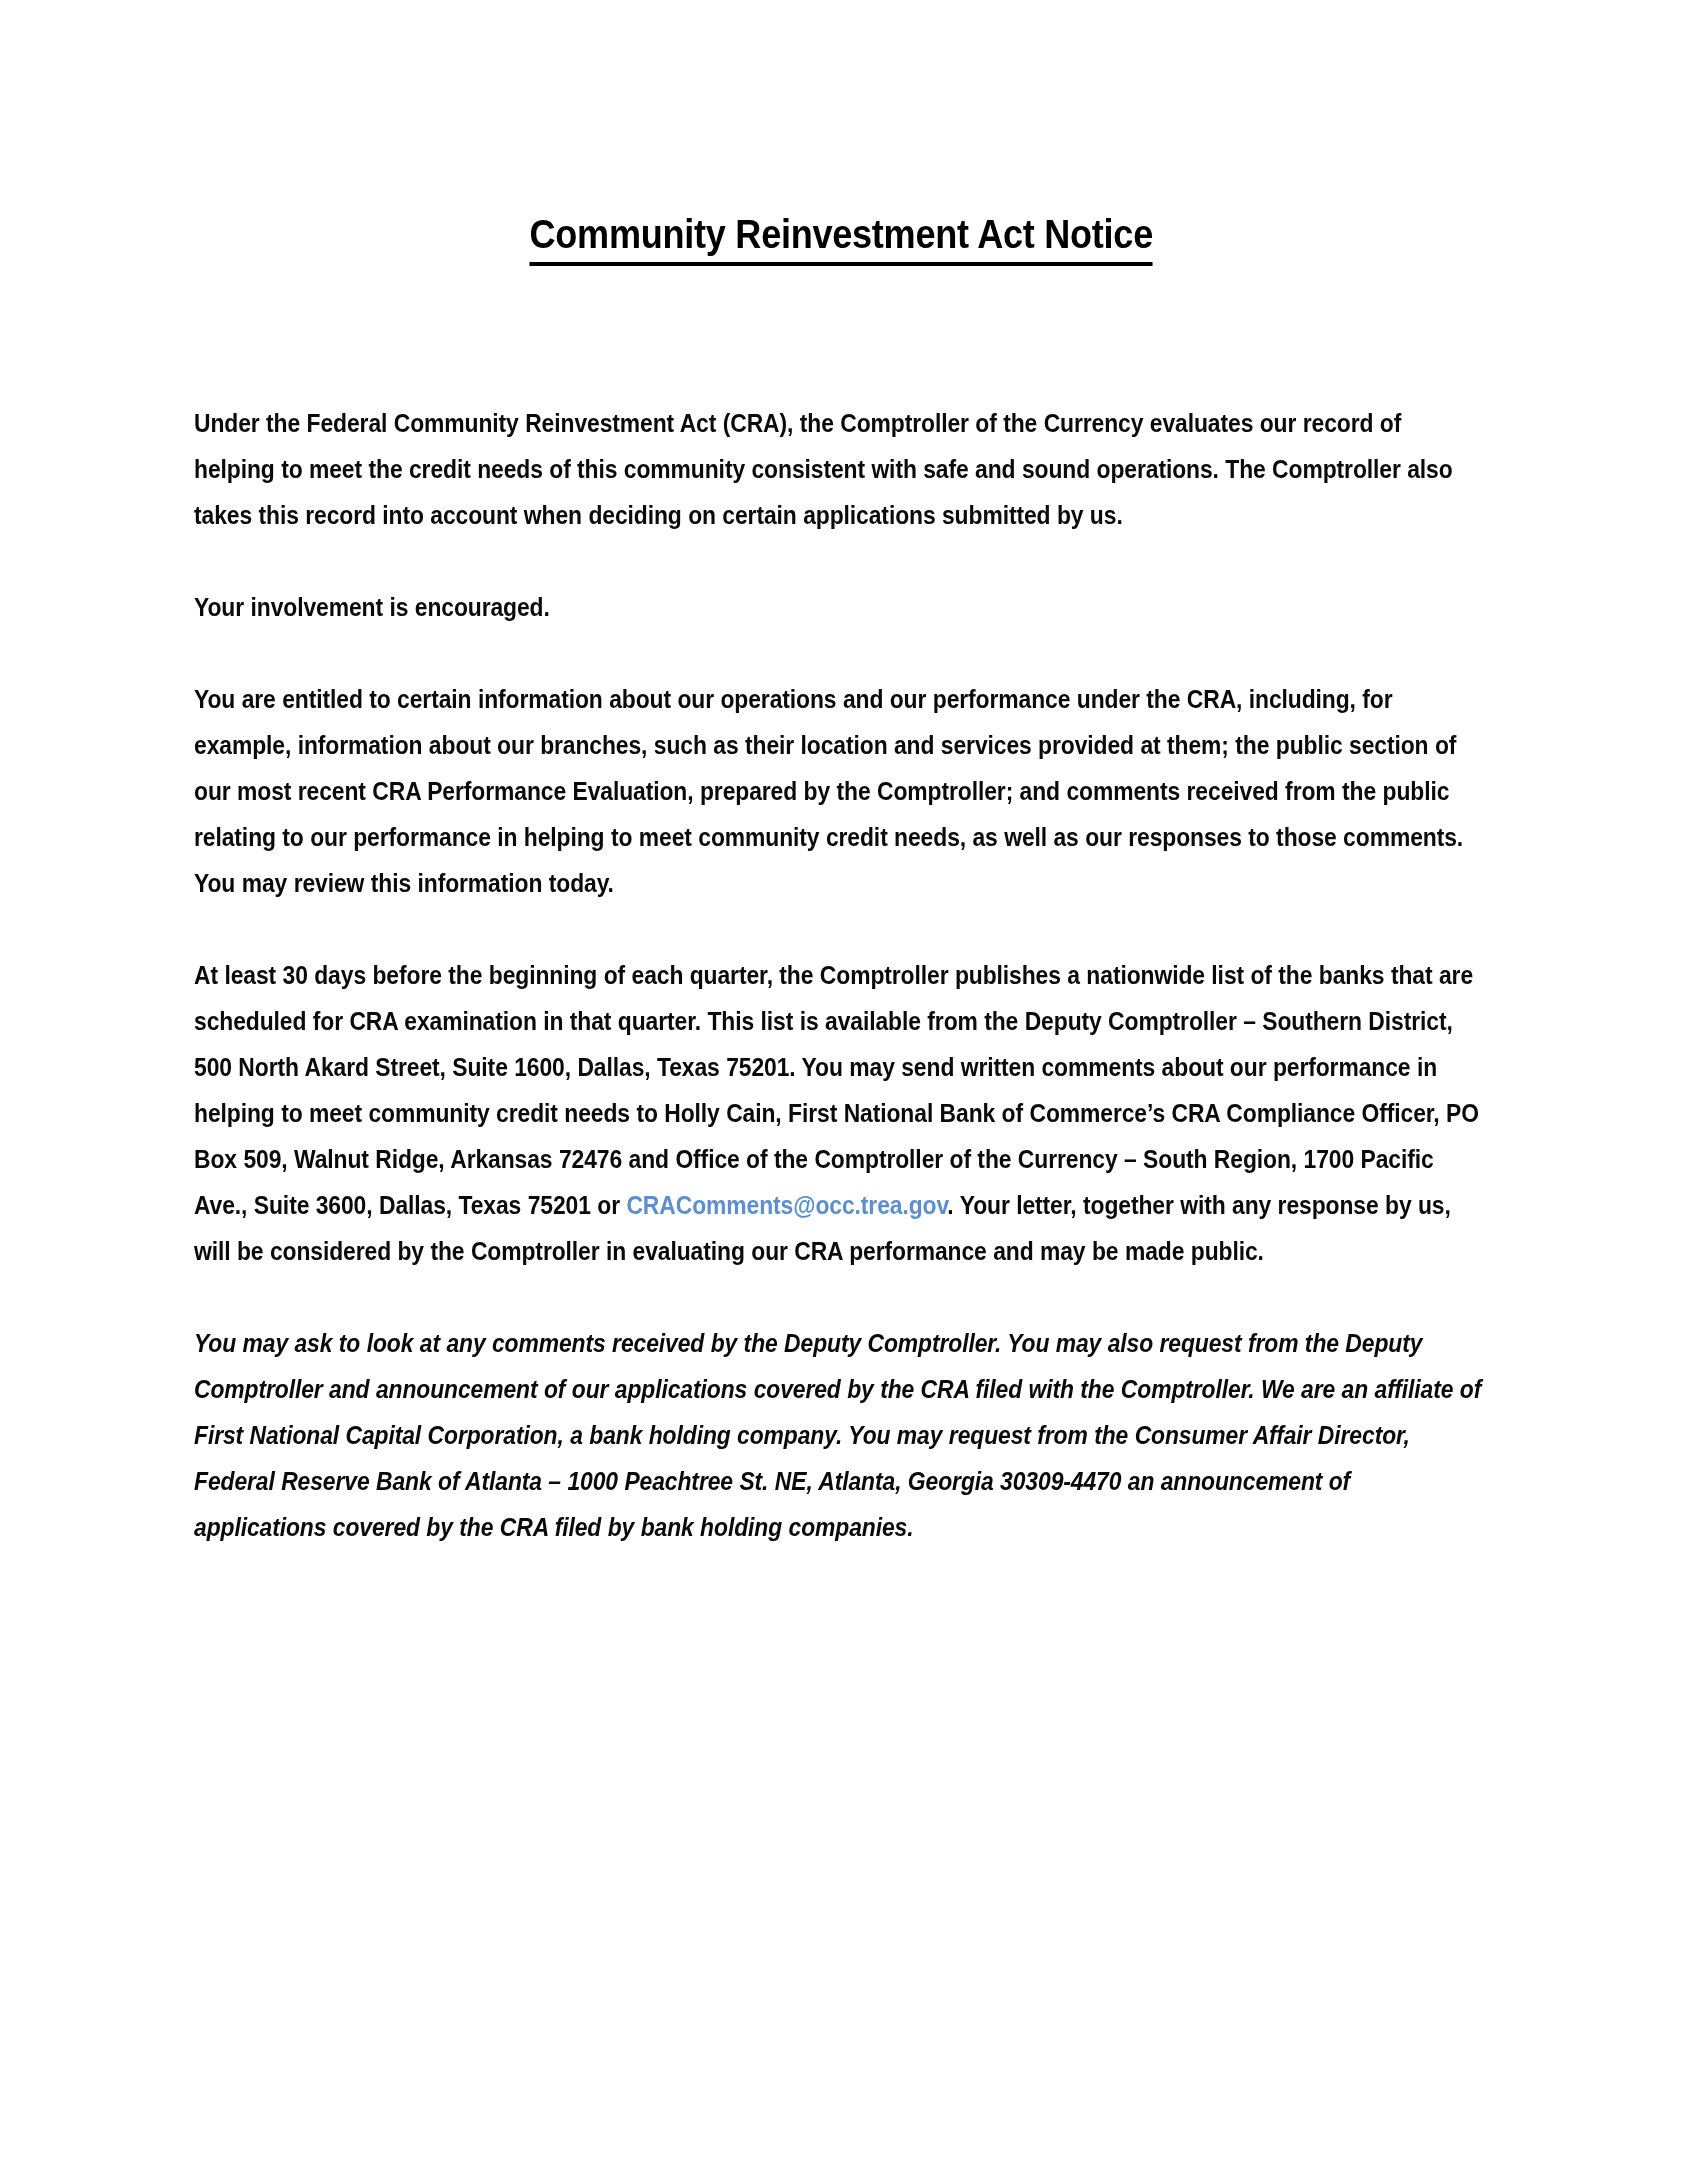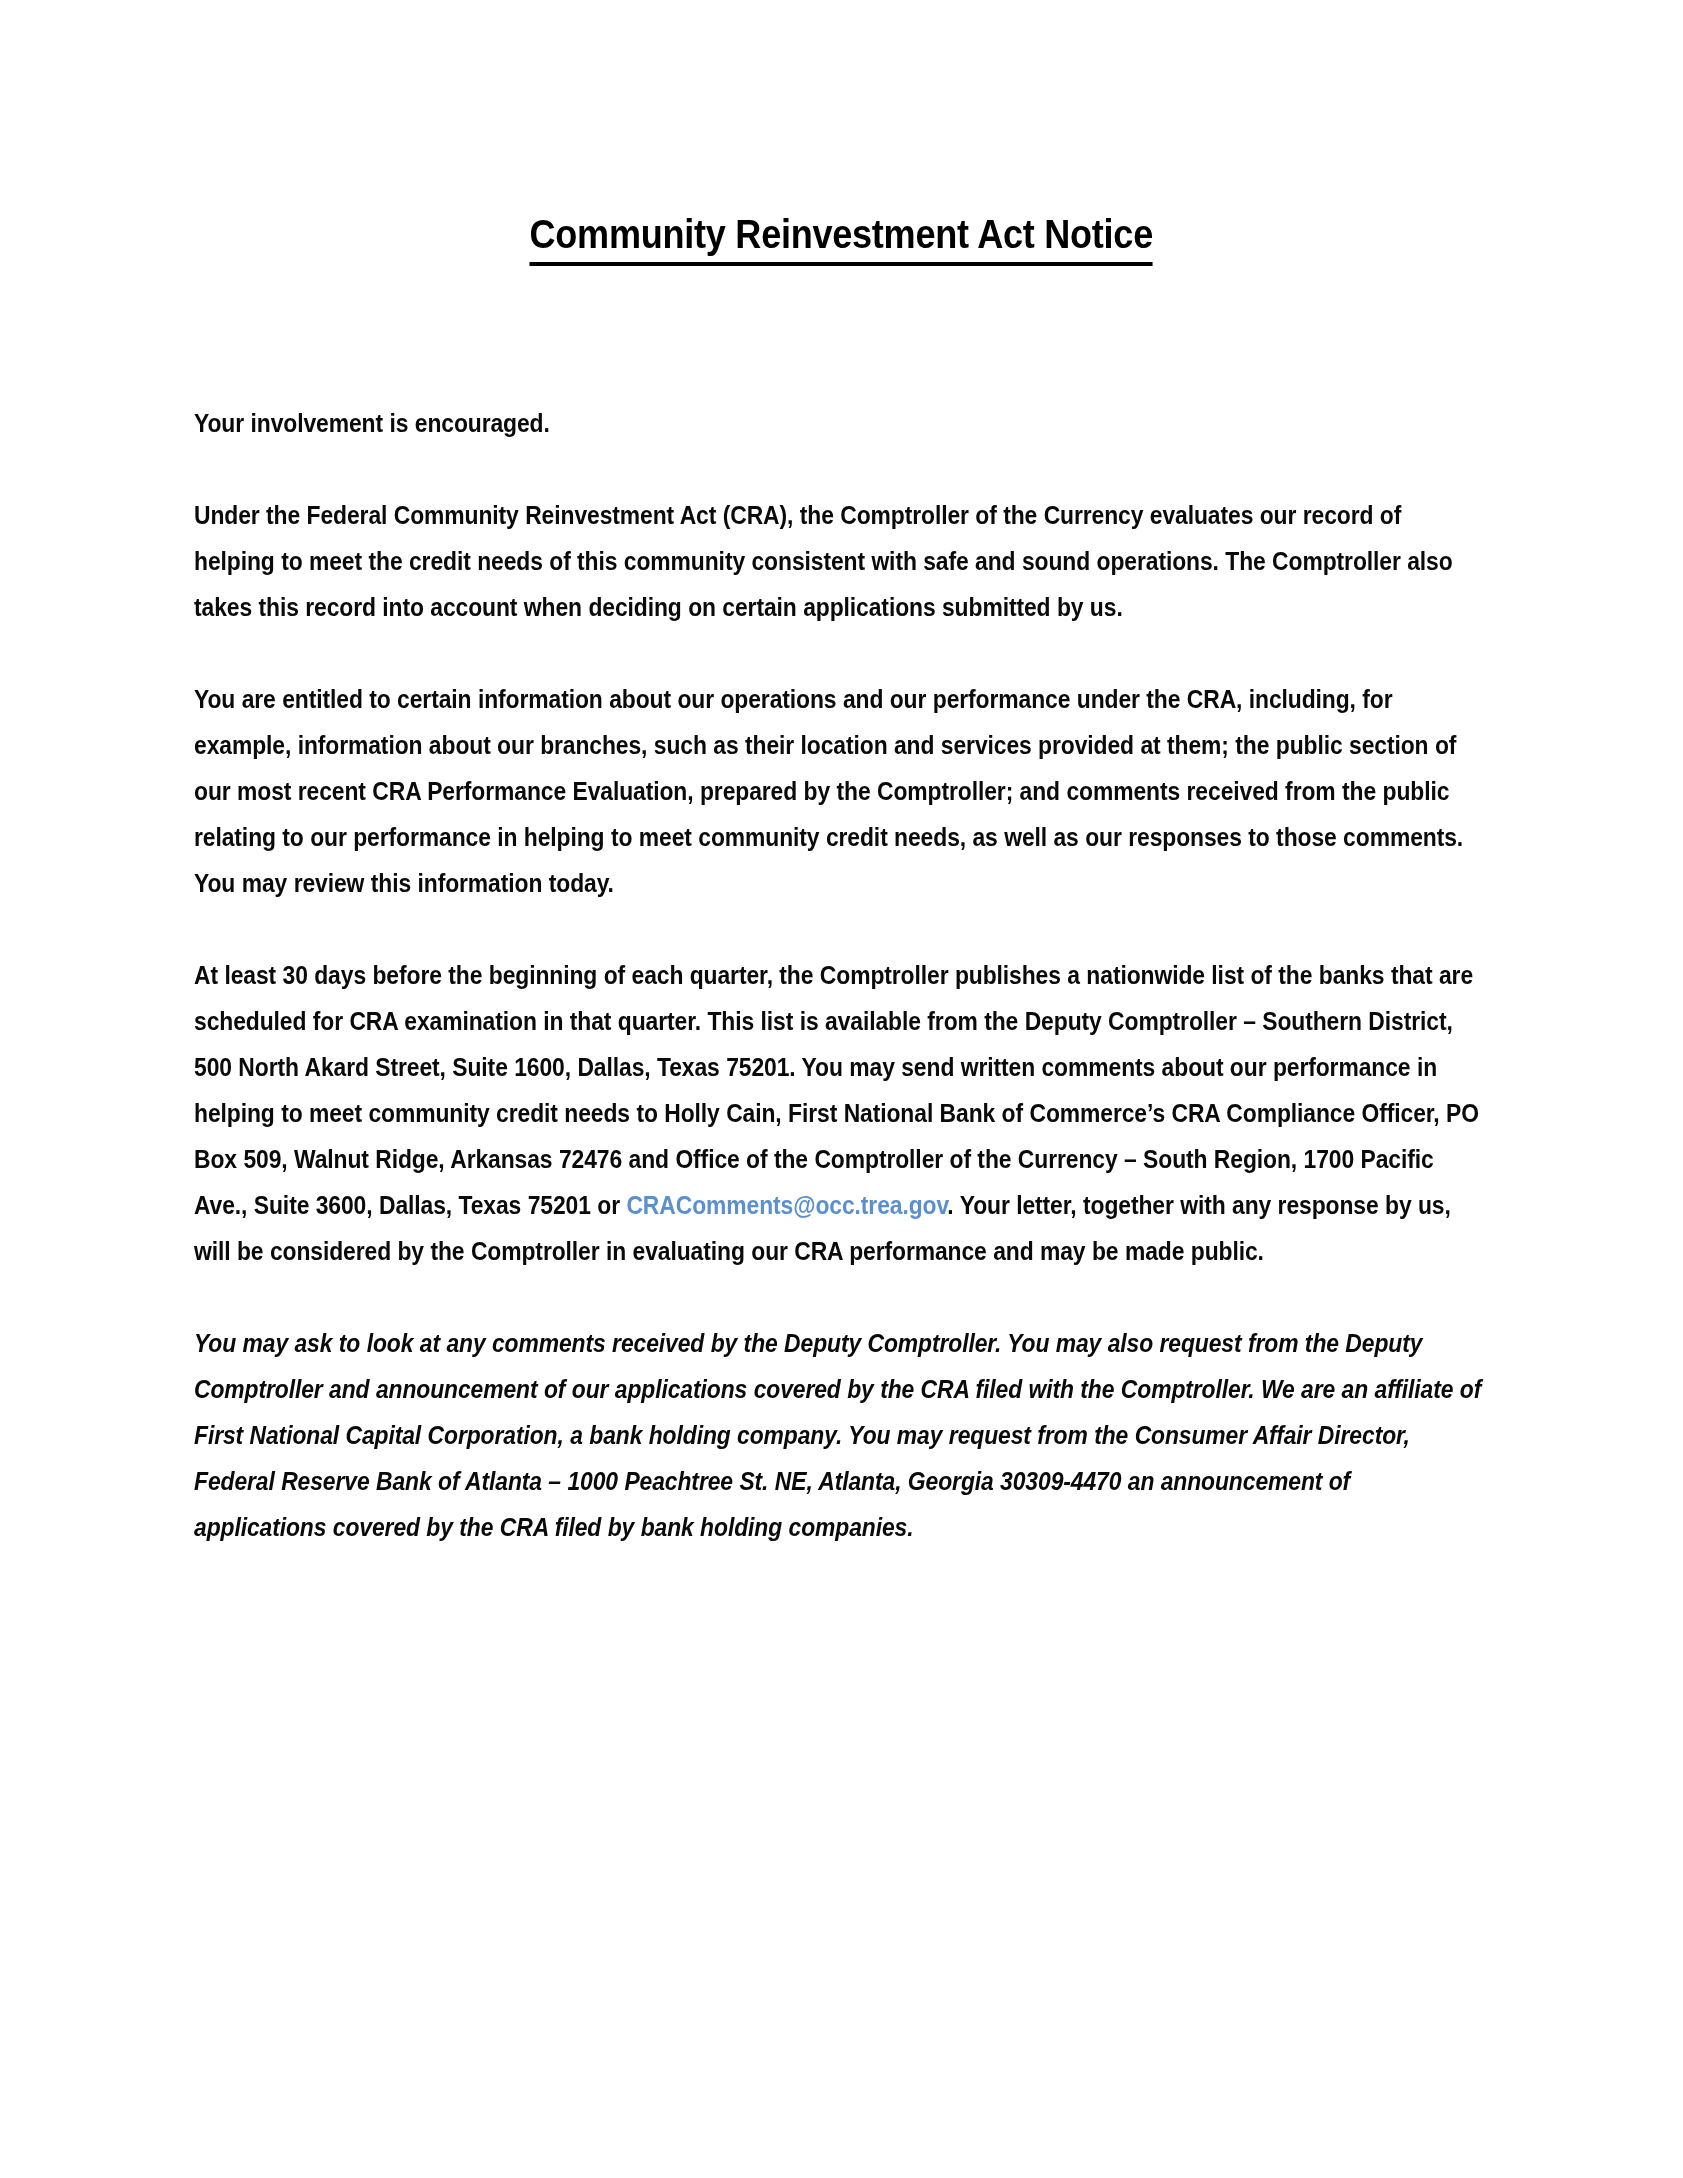--- a/index.html
+++ b/index.html
@@ -79,25 +79,25 @@
 
 <div class="page">
 
   <h1 class="doc-title">
     <span class="title-text">Community Reinvestment Act Notice</span>
   </h1>
 
   <div class="body-block">
 
     <p class="para">
-      <span class="para-inner">Your involvement is encouraged.</span>
+      <span class="para-inner">Under the Federal Community Reinvestment Act (CRA), the Comptroller of the Currency evaluates our record of helping to meet the credit needs of this community consistent with safe and sound operations.  The Comptroller also takes this record into account when deciding on certain applications submitted by us.</span>
     </p>
 
     <p class="para">
-      <span class="para-inner">Under the Federal Community Reinvestment Act (CRA), the Comptroller of the Currency evaluates our record of helping to meet the credit needs of this community consistent with safe and sound operations.  The Comptroller also takes this record into account when deciding on certain applications submitted by us.</span>
+      <span class="para-inner">Your involvement is encouraged.</span>
     </p>
 
     <p class="para">
       <span class="para-inner">You are entitled to certain information about our operations and our performance under the CRA, including, for example, information about our branches, such as their location and services provided at them; the public section of our most recent CRA Performance Evaluation, prepared by the Comptroller; and comments received from the public relating to our performance in helping to meet community credit needs, as well as our responses to those comments.  You may review this information today.</span>
     </p>
 
     <p class="para">
       <span class="para-inner"><span>At least 30 days before the beginning of each quarter, the Comptroller publishes a nationwide list of the banks that are scheduled for CRA examination in that quarter.  This list is available from the Deputy Comptroller – Southern District, 500 North Akard Street, Suite 1600, Dallas, Texas 75201.  You may send written comments about our performance in helping to meet community credit needs to Holly Cain, First National Bank of Commerce’s CRA Compliance Officer, PO Box 509, Walnut Ridge, Arkansas 72476 and Office of the Comptroller of the Currency – South Region, 1700 Pacific Ave., Suite 3600, Dallas, Texas 75201 or </span><a class="email-link" href="#">CRAComments@occ.trea.gov</a><span>.  Your letter, together with any response by us, will be considered by the Comptroller in evaluating our CRA performance and may be made public.</span></span>
     </p>
 

